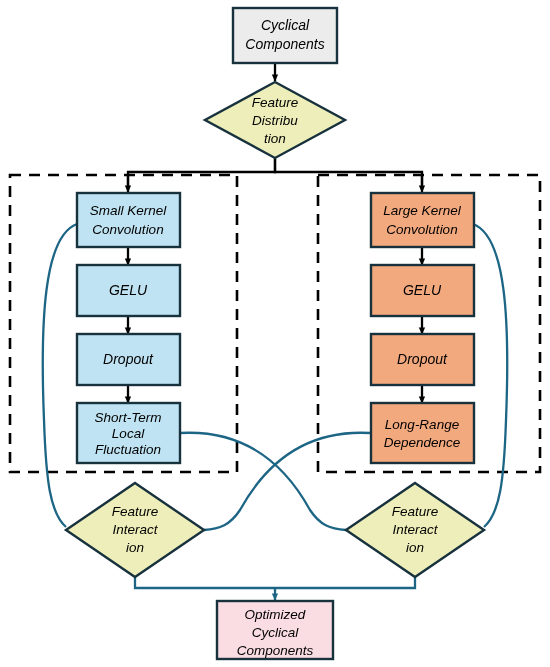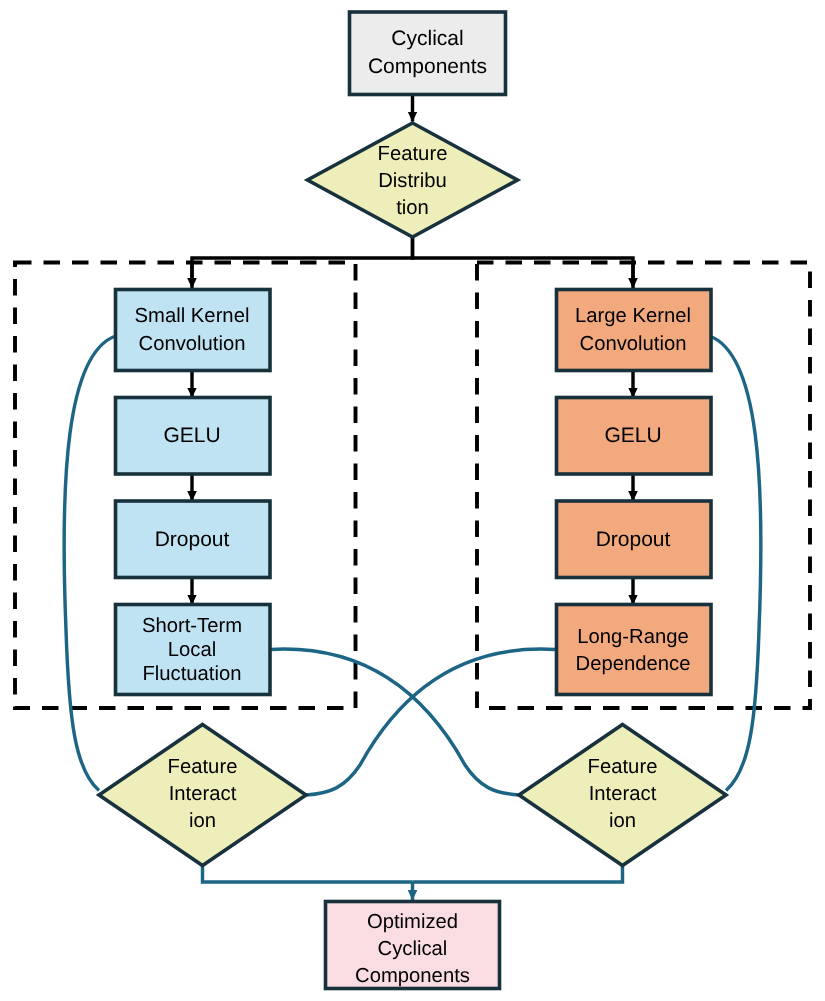--- a/index.html
+++ b/index.html
@@ -7,20 +7,21 @@
     padding: 0;
     background: #ffffff;
   }
   #diagram-root {
     position: relative;
     width: 550px;
     height: 667px;
     background: #ffffff;
     font-family: "Liberation Sans", sans-serif;
     overflow: hidden;
+    font-style: italic;
   }
   svg.flow {
     display: block;
     width: 550px;
     height: 667px;
   }
   .node-label {
     font-family: "Liberation Sans", sans-serif;
     font-size: 14px;
     fill: #000000;

